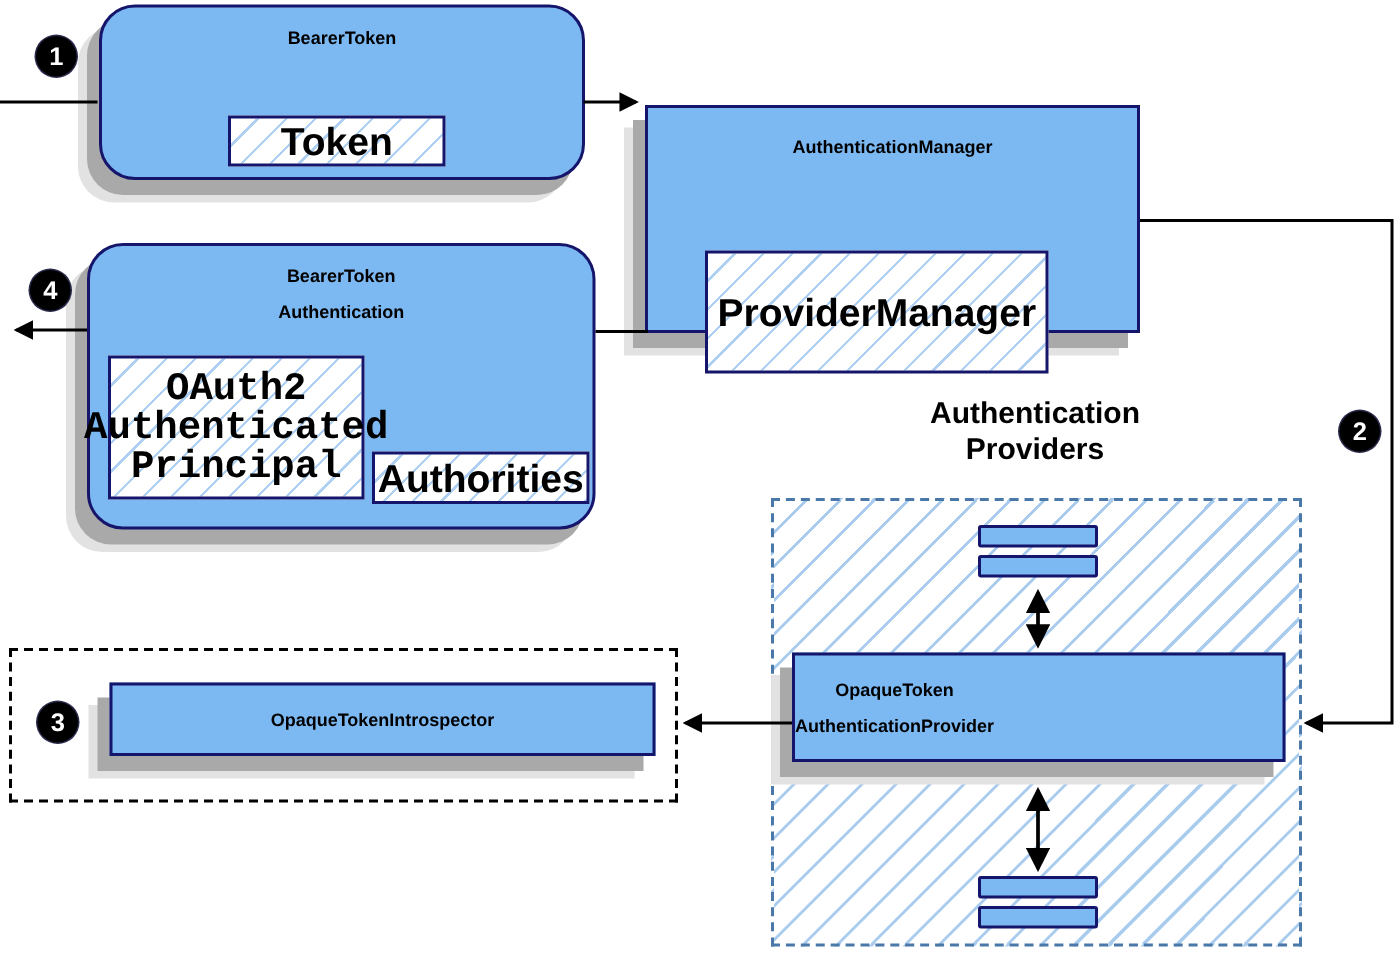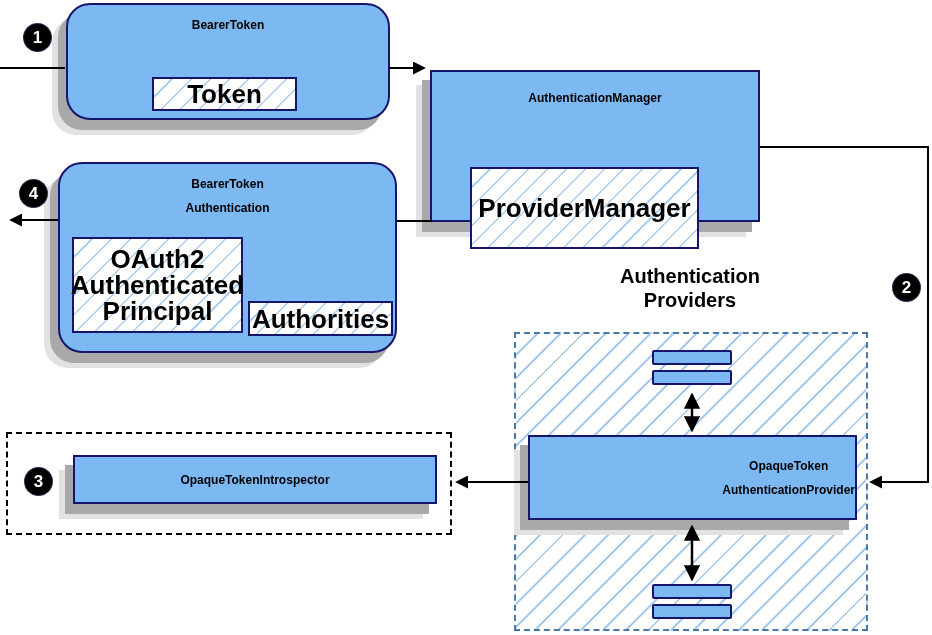--- a/index.html
+++ b/index.html
@@ -73,41 +73,41 @@
     <div class="hatchbox" style="left:38px;top:53px;width:229px;height:82px;margin-top:42px;">
       <span>ProviderManager</span>
     </div>
   </div>
 
   <div class="node rounded" style="left:58px;top:162px;width:339px;height:191px;">
     <div class="title" style="margin-top:8px;">
       <span class="line">BearerToken</span>
       <span class="line">Authentication</span>
     </div>
-    <div class="hatchbox" style="left:12px;top:73px;width:171px;height:96px;flex-direction:column;">
+    <div class="hatchbox" style="left:12px;top:73px;width:171px;height:96px;flex-direction:column;font-family:Liberation Mono, monospace;">
       <span class="line">OAuth2</span>
       <span class="line">Authenticated</span>
       <span class="line">Principal</span>
     </div>
     <div class="hatchbox" style="left:188px;top:103px;width:145px;height:35px;margin-top:34px;">
       <span>Authorities</span>
     </div>
   </div>
 
   <div class="floatlabel" style="left:540px;top:264px;width:300px;">
     <span class="line">Authentication</span>
     <span class="line">Providers</span>
   </div>
 
   <div class="region" style="left:514px;top:332px;width:354px;height:299px;"></div>
 
   <div class="bar" style="left:652px;top:350px;"></div>
   <div class="bar" style="left:652px;top:370px;"></div>
 
-  <div class="node" style="left:528px;top:435px;width:329px;height:85px;display:flex;flex-direction:column;align-items:flex-end;justify-content:center;">
+  <div class="node" style="left:528px;top:435px;width:329px;height:73px;display:flex;flex-direction:column;align-items:flex-start;justify-content:center;">
     <div class="title">
       <span class="line">OpaqueToken</span>
       <span class="line">AuthenticationProvider</span>
     </div>
   </div>
 
   <div class="bar" style="left:652px;top:584px;"></div>
   <div class="bar" style="left:652px;top:604px;"></div>
 
   <div class="dashedbox" style="left:6px;top:432px;width:446px;height:103px;"></div>

